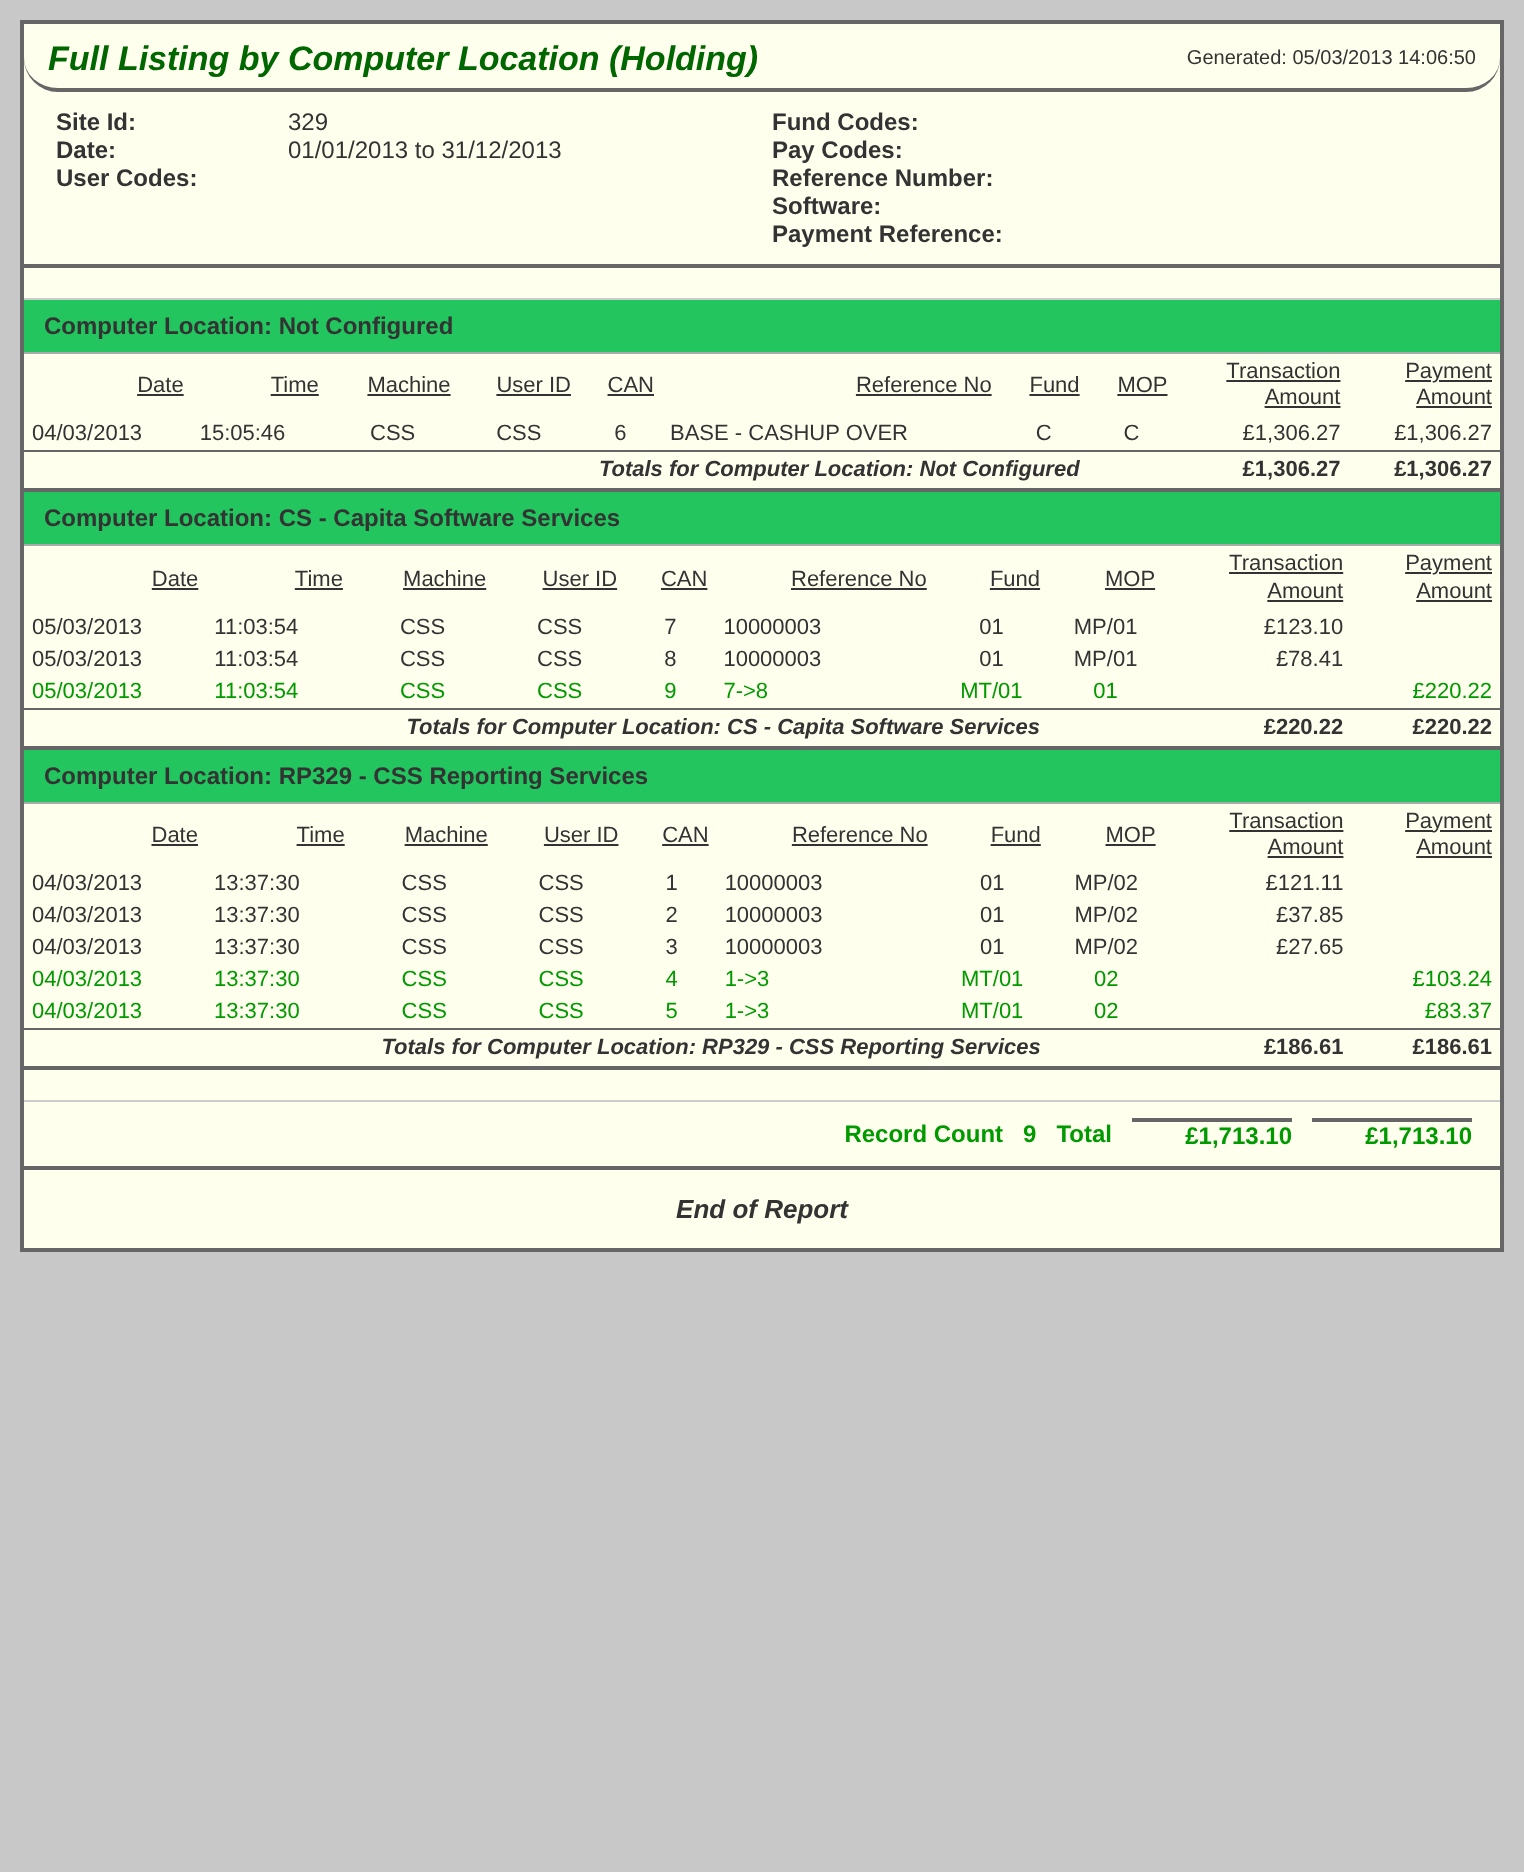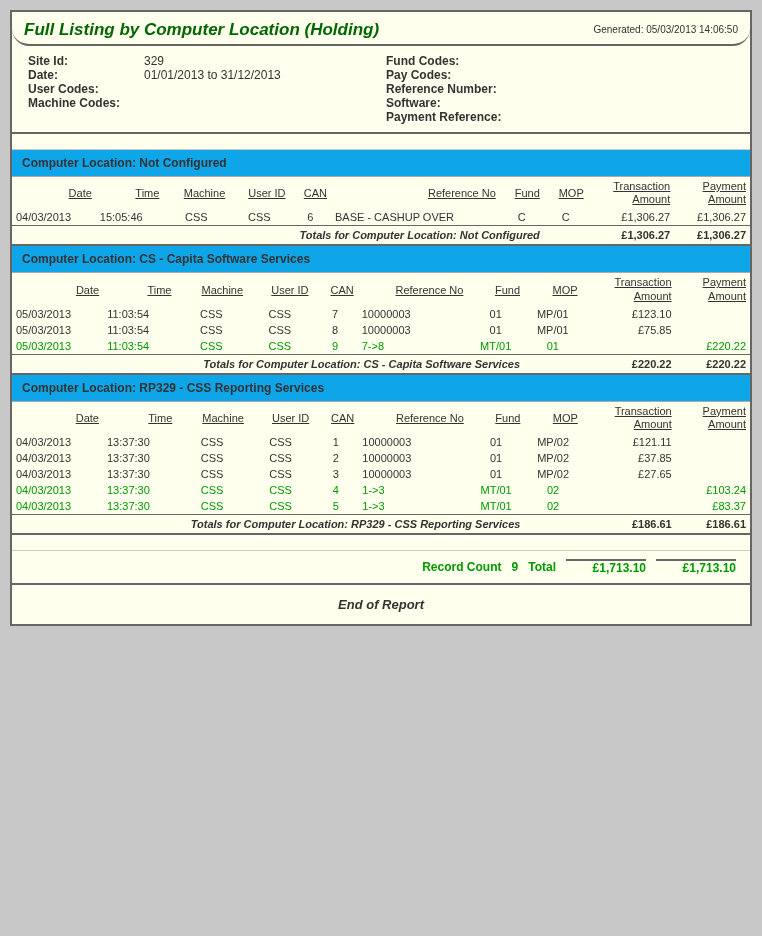--- a/index.html
+++ b/index.html
@@ -58,21 +58,21 @@
       color: #333;
     }
     .spacer-row {
       height: 16px;
       border-bottom: 1px solid #ccc;
     }
     .section {
       border-bottom: 2px solid #666;
     }
     .section-title {
-      background: #0ea5e9;
+      background: #22c55e;
       padding: 6px 10px;
       font-weight: bold;
       color: #333;
       font-size: 12px;
       border-bottom: 1px solid #aaa;
     }
     .data-table {
       width: 100%;
       border-collapse: collapse;
       padding: 0 4px;
@@ -164,24 +164,20 @@
       <div class="meta-row">
         <span class="meta-label">Site Id:</span>
         <span class="meta-value">329</span>
       </div>
       <div class="meta-row">
         <span class="meta-label">Date:</span>
         <span class="meta-value">01/01/2013 to 31/12/2013</span>
       </div>
       <div class="meta-row">
         <span class="meta-label">User Codes:</span>
-        <span class="meta-value"></span>
-      </div>
-      <div class="meta-row">
-        <span class="meta-label">Machine Codes:</span>
         <span class="meta-value"></span>
       </div>
     </div>
     <div>
       <div class="meta-row">
         <span class="meta-label">Fund Codes:</span>
         <span class="meta-value"></span>
       </div>
       <div class="meta-row">
         <span class="meta-label">Pay Codes:</span>
@@ -278,21 +274,21 @@
           </tr>
           <tr>
             <td>05/03/2013</td>
             <td>11:03:54</td>
             <td class="center">CSS</td>
             <td class="center">CSS</td>
             <td class="center">8</td>
             <td>10000003</td>
             <td class="center">01</td>
             <td class="center">MP/01</td>
-            <td class="right">£75.85</td>
+            <td class="right">£78.41</td>
             <td class="right"></td>
           </tr>
           <tr class="green-row">
             <td>05/03/2013</td>
             <td>11:03:54</td>
             <td class="center">CSS</td>
             <td class="center">CSS</td>
             <td class="center">9</td>
             <td>7-&gt;8</td>
             <td class="center">MT/01</td>

